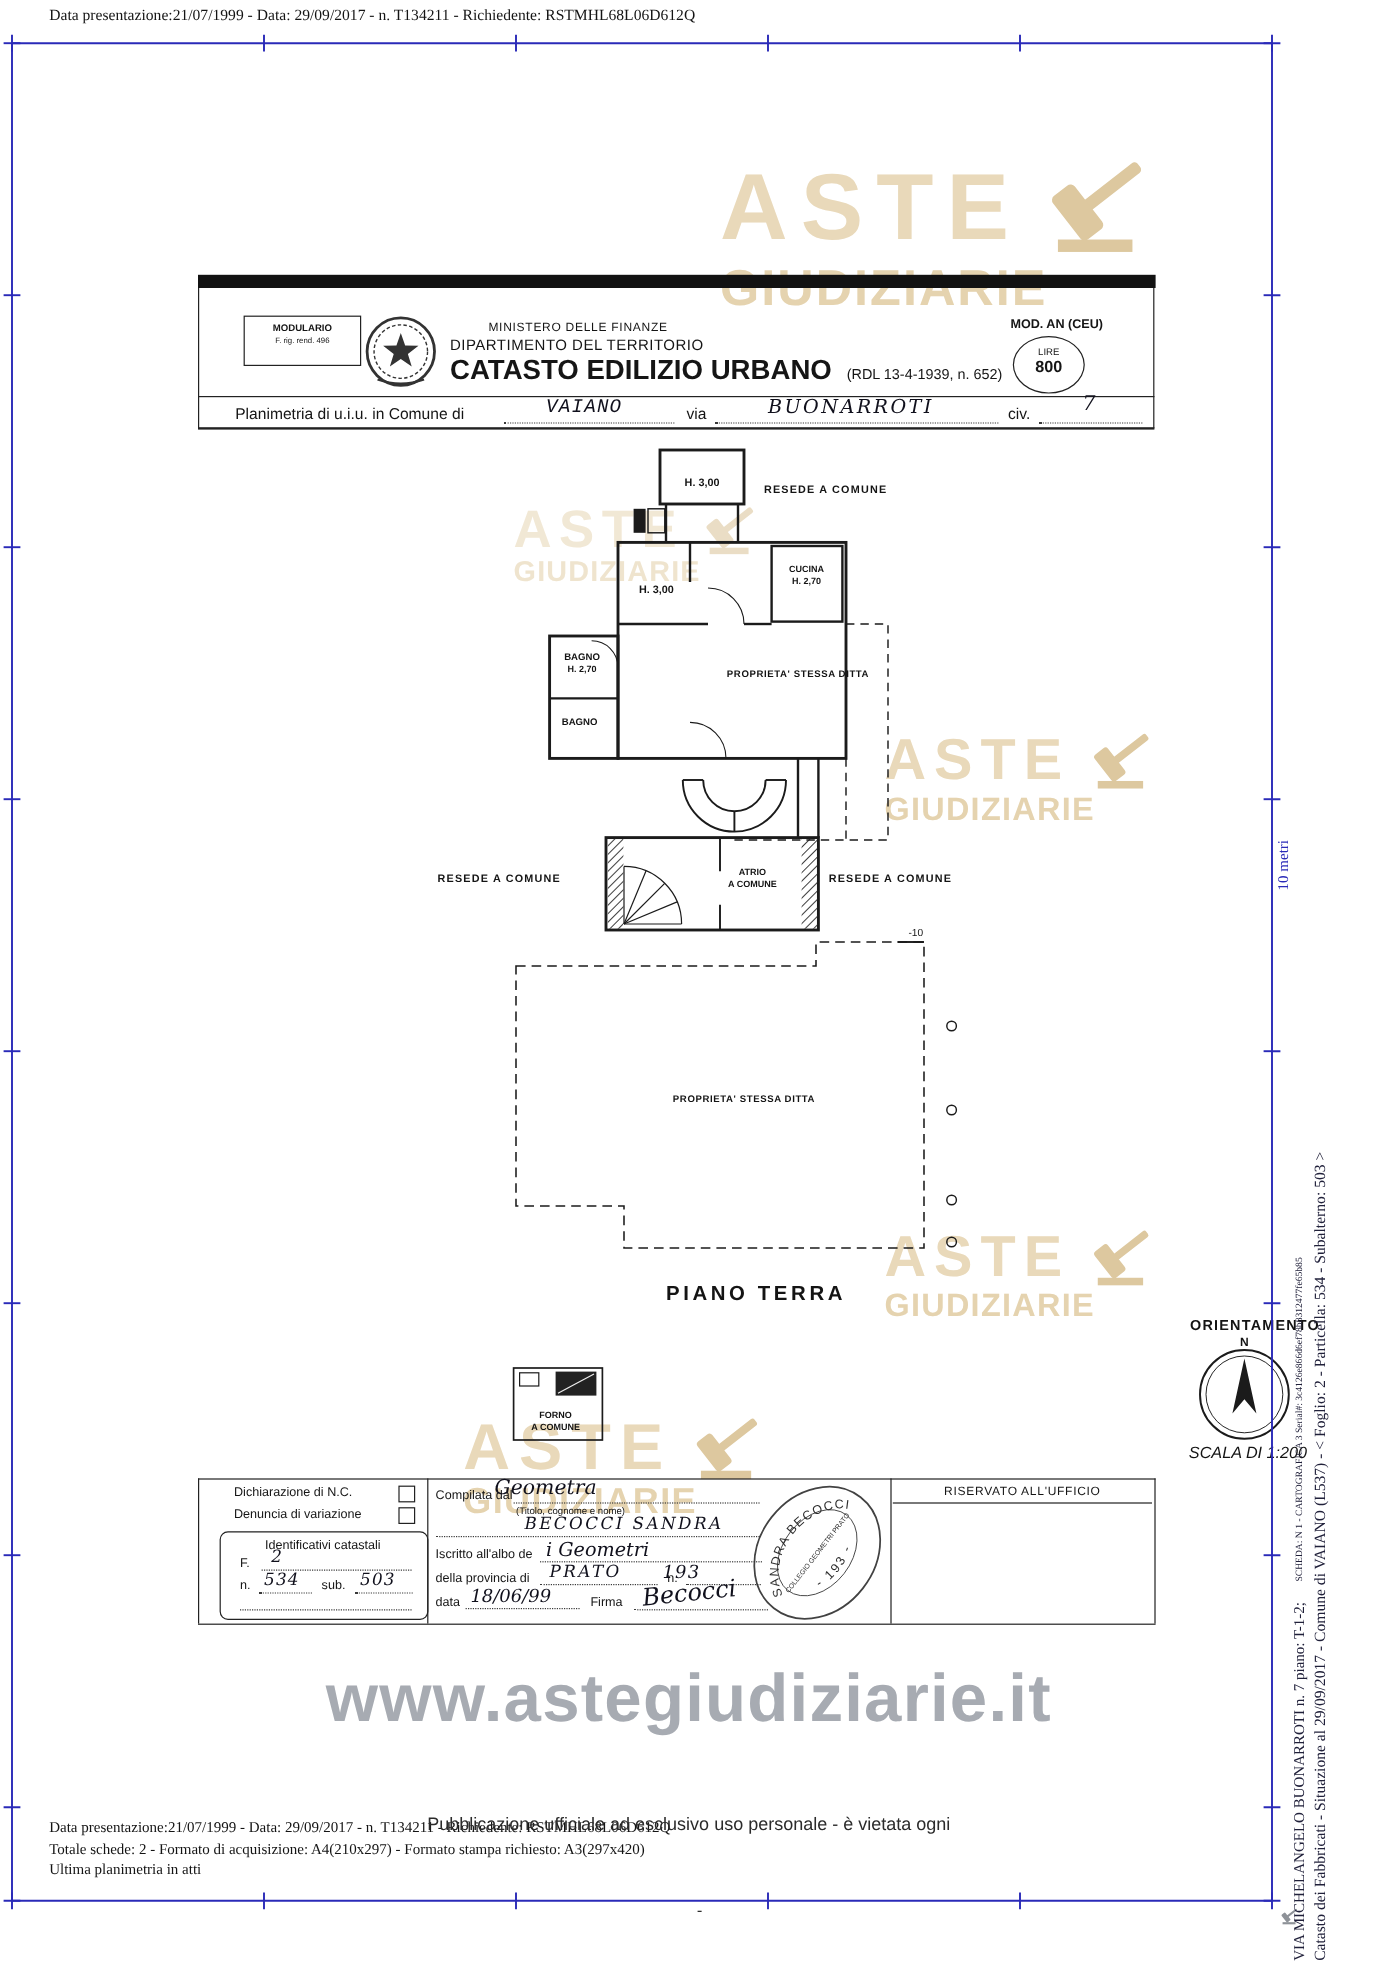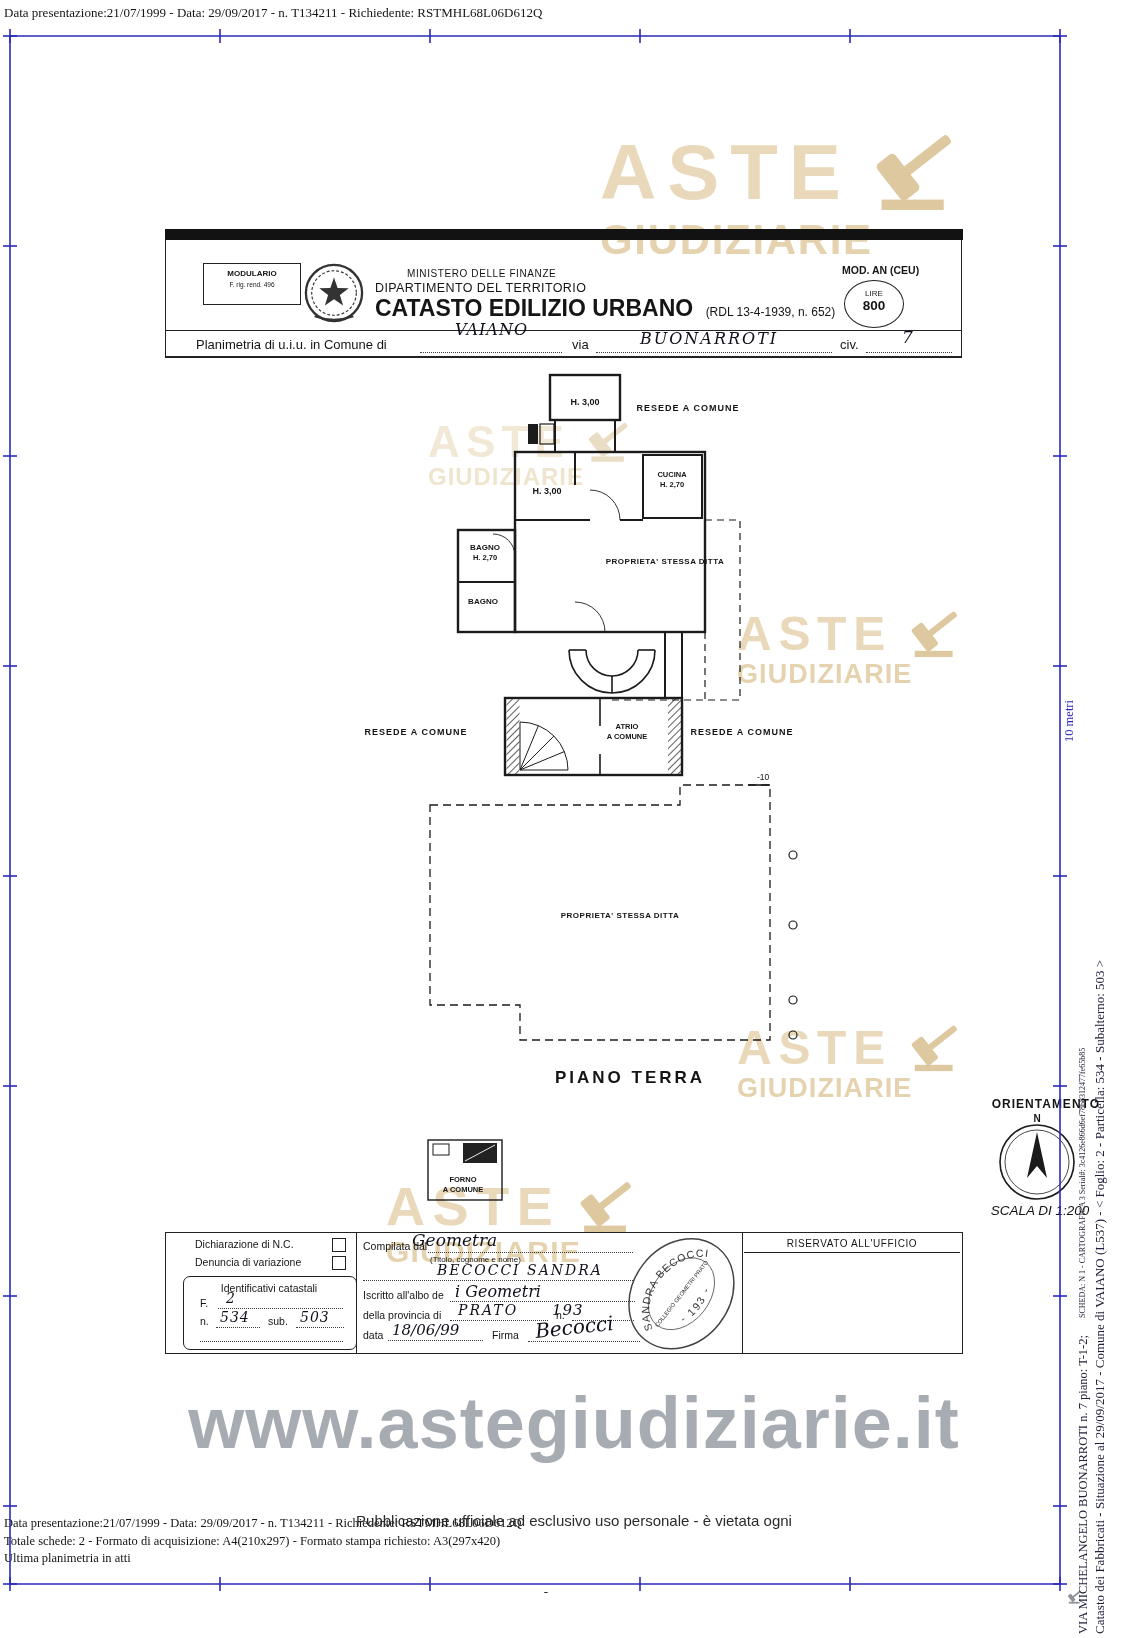--- a/index.html
+++ b/index.html
@@ -2,21 +2,21 @@
 <html><head>
 <meta charset="utf-8">
 <style>
   html,body{margin:0;padding:0;background:#fff;}
   #page{position:relative;width:1148px;height:1638px;background:#ffffff;overflow:hidden;
         font-family:"Liberation Sans",sans-serif;color:#151515;}
   .layer{position:absolute;inset:0;}
   #wm-layer{z-index:1;} #content-layer{z-index:2;} #frame-layer{z-index:3;pointer-events:none;} #url-layer{z-index:4;}
   .abs{position:absolute;}
   .lab{font-family:"Liberation Sans",sans-serif;color:#151515;}
-  .ser{font-family:"Liberation Serif",serif;color:#141414;}
+  .ser{font-family:"Liberation Serif",serif;color:#141414;margin-left:37px;}
   .hand{font-family:"DejaVu Serif",serif;font-style:italic;color:#10101c;}
   .dot{position:absolute;height:1px;border-bottom:1.6px dotted #3a3a3a;}
   .hline{position:absolute;border-top:1.5px solid #222;}
   .vline{position:absolute;border-left:1.5px solid #222;}
   .box{position:absolute;border:1.3px solid #222;background:transparent;}
   .vtext{position:absolute;white-space:nowrap;transform-origin:0 0;transform:rotate(-90deg);
          font-family:"Liberation Serif",serif;color:#20203a;}
   .wm{position:absolute;color:#e9d9ba;line-height:.95;font-family:"Liberation Sans",sans-serif;}
   .wm-row{display:flex;align-items:center;gap:12px;}
   .wm-aste{font-weight:bold;letter-spacing:.14em;}
@@ -147,21 +147,21 @@
     <div class="abs lab" style="left:842px;top:264px;font-size:10.5px;font-weight:bold;">MOD. AN (CEU)</div>
     <div class="abs" style="left:844px;top:280px;width:58px;height:46px;border:1.4px solid #222;border-radius:50%;text-align:center;">
       <div class="lab" style="font-size:8px;margin-top:8px;">LIRE</div>
       <div class="lab" style="font-size:13.5px;font-weight:bold;">800</div>
     </div>
 
     <div class="hline" style="left:165px;top:330px;width:797px;border-top-width:1px;"></div>
 
     <div class="abs lab" style="left:196px;top:337px;font-size:13px;">Planimetria di u.i.u. in Comune di</div>
     <div class="dot" style="left:420px;top:351px;width:142px;"></div>
-    <div class="abs hand" style="left:455px;top:320px;font-size:16px;letter-spacing:1px;">VAIANO</div>
+    <div class="abs hand" style="left:455px;top:330px;font-size:16px;letter-spacing:1px;font-family:Liberation Mono, monospace;">VAIANO</div>
     <div class="abs lab" style="left:572px;top:337px;font-size:13px;">via</div>
     <div class="dot" style="left:596px;top:351px;width:236px;"></div>
     <div class="abs hand" style="left:640px;top:329px;font-size:16px;letter-spacing:2px;">BUONARROTI</div>
     <div class="abs lab" style="left:840px;top:337px;font-size:13px;">civ.</div>
     <div class="dot" style="left:866px;top:351px;width:86px;"></div>
     <div class="abs hand" style="left:902px;top:327px;font-size:17px;">7</div>
     <div class="hline" style="left:165px;top:356px;width:797px;border-top-width:2px;"></div>
 
     <svg class="abs" style="left:165px;top:360px;" width="940" height="870" viewBox="0 0 940 870">
       <defs>
@@ -395,16 +395,16 @@
           <line x1="220" y1="1577" x2="220" y2="1591"></line>
           <line x1="430" y1="1577" x2="430" y2="1591"></line>
         <line x1="640" y1="1577" x2="640" y2="1591"></line>
           <line x1="850" y1="1577" x2="850" y2="1591"></line>
           <line x1="1060" y1="1577" x2="1060" y2="1591"></line>
       </g>
     </g>
   </svg>
 
   <div class="layer" id="url-layer">
-    <div class="wm-url" style="top:1382px;font-size:72px;">www.astegiudiziarie.it</div>
+    <div class="wm-url" style="top:1382px;font-size:56px;">www.astegiudiziarie.it</div>
   </div>
 
 </div>
 
 </body></html>

